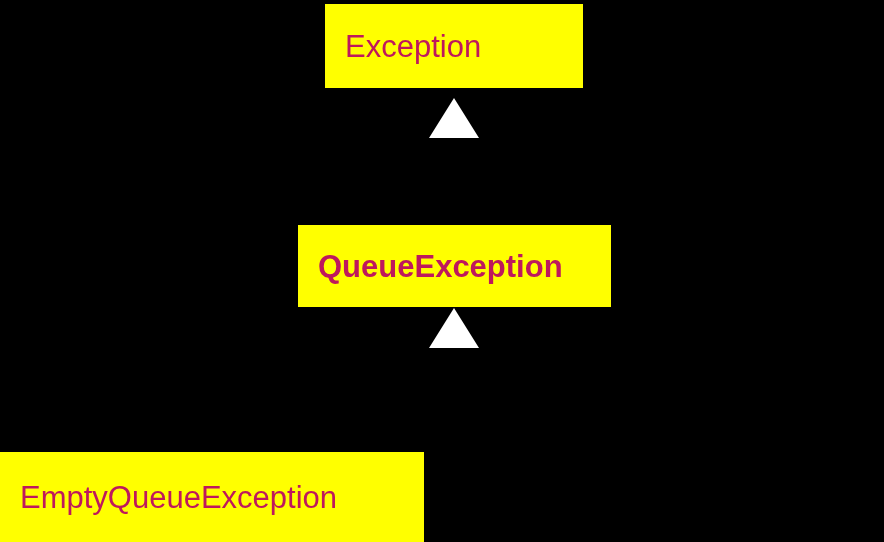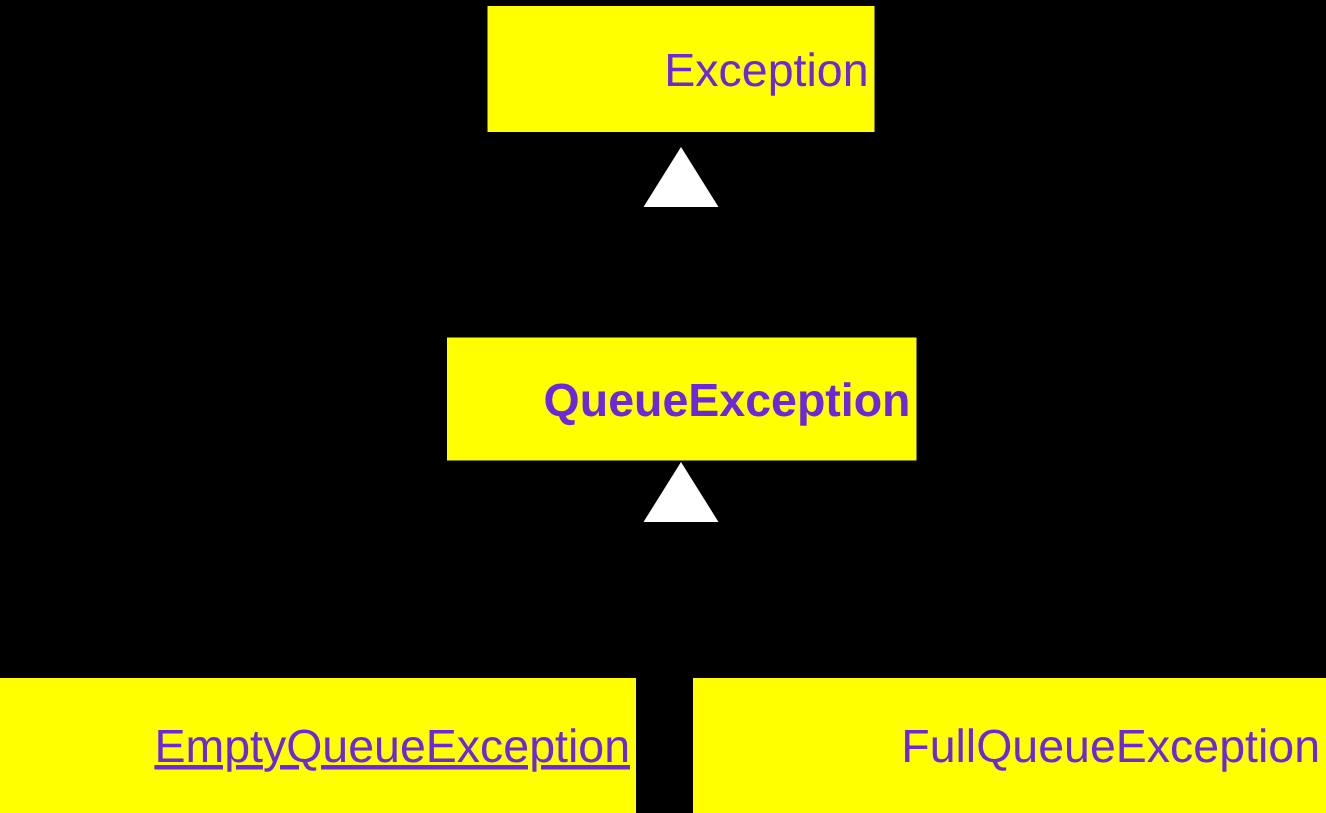--- a/index.html
+++ b/index.html
@@ -11,29 +11,30 @@
     position: relative;
     width: 884px;
     height: 542px;
     background: #000000;
     overflow: hidden;
     font-family: "Liberation Sans", sans-serif;
   }
   .uml-class-box {
     position: absolute;
     background: #ffff00;
-    color: #6d28d9;
+    color: #be185d;
     display: flex;
     align-items: center;
-    justify-content: flex-end;
+    justify-content: flex-start;
     box-sizing: border-box;
     font-size: 31px;
     line-height: 1;
     letter-spacing: 0px;
     white-space: nowrap;
+    padding-left: 16px;
   }
   .uml-class-label {
     display: block;
     padding: 0 4px;
   }
   .inherit-arrow {
     position: absolute;
     width: 0;
     height: 0;
     border-left: 25px solid transparent;
@@ -62,21 +63,18 @@
   </div>
 
   <div class="inherit-arrow" style="left:429px; top:98px;"></div>
 
   <div class="uml-class-box" style="left:298px; top:225px; width:313px; height:82px;font-weight:bold;">
     <span class="uml-class-label">QueueException</span>
   </div>
 
   <div class="inherit-arrow" style="left:429px; top:308px;"></div>
 
-  <div class="uml-class-box" style="left:0px; top:452px; width:424px; height:90px;text-decoration:underline;">
+  <div class="uml-class-box" style="left:0px; top:452px; width:424px; height:90px;">
     <span class="uml-class-label">EmptyQueueException</span>
   </div>
 
-  <div class="uml-class-box" style="left:462px; top:452px; width:422px; height:90px;">
-    <span class="uml-class-label">FullQueueException</span>
-  </div>
 
 </div>
 
 </body></html>

